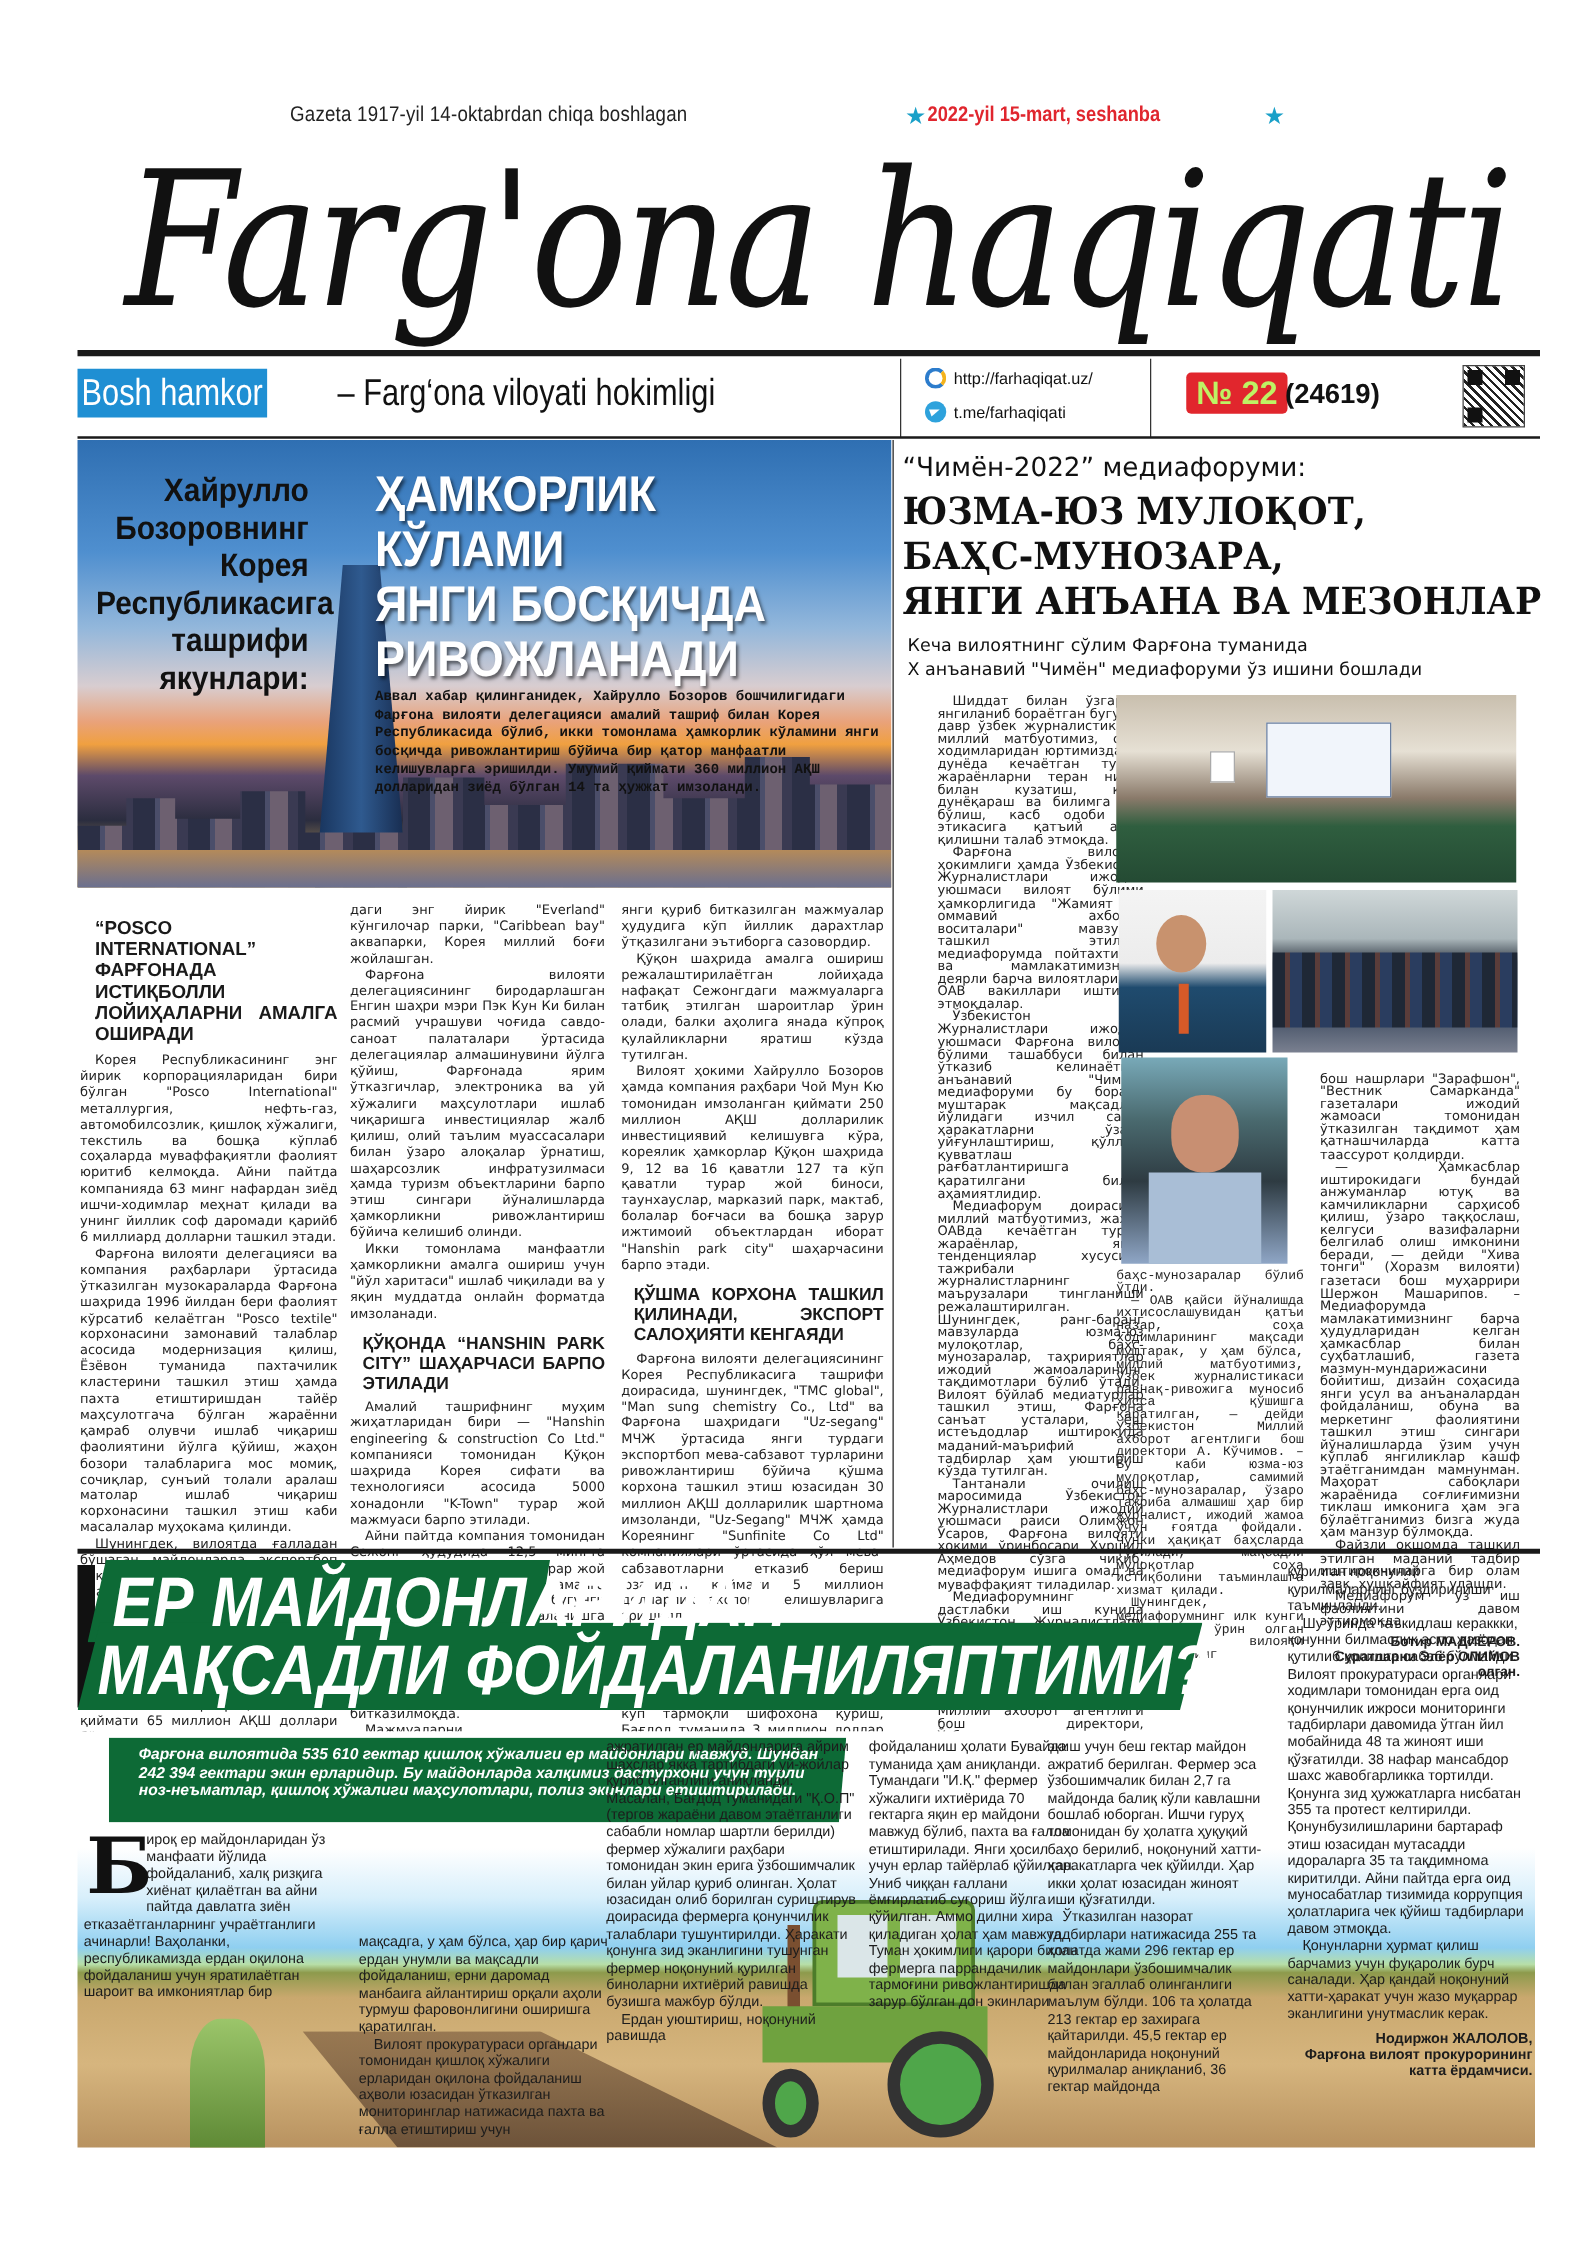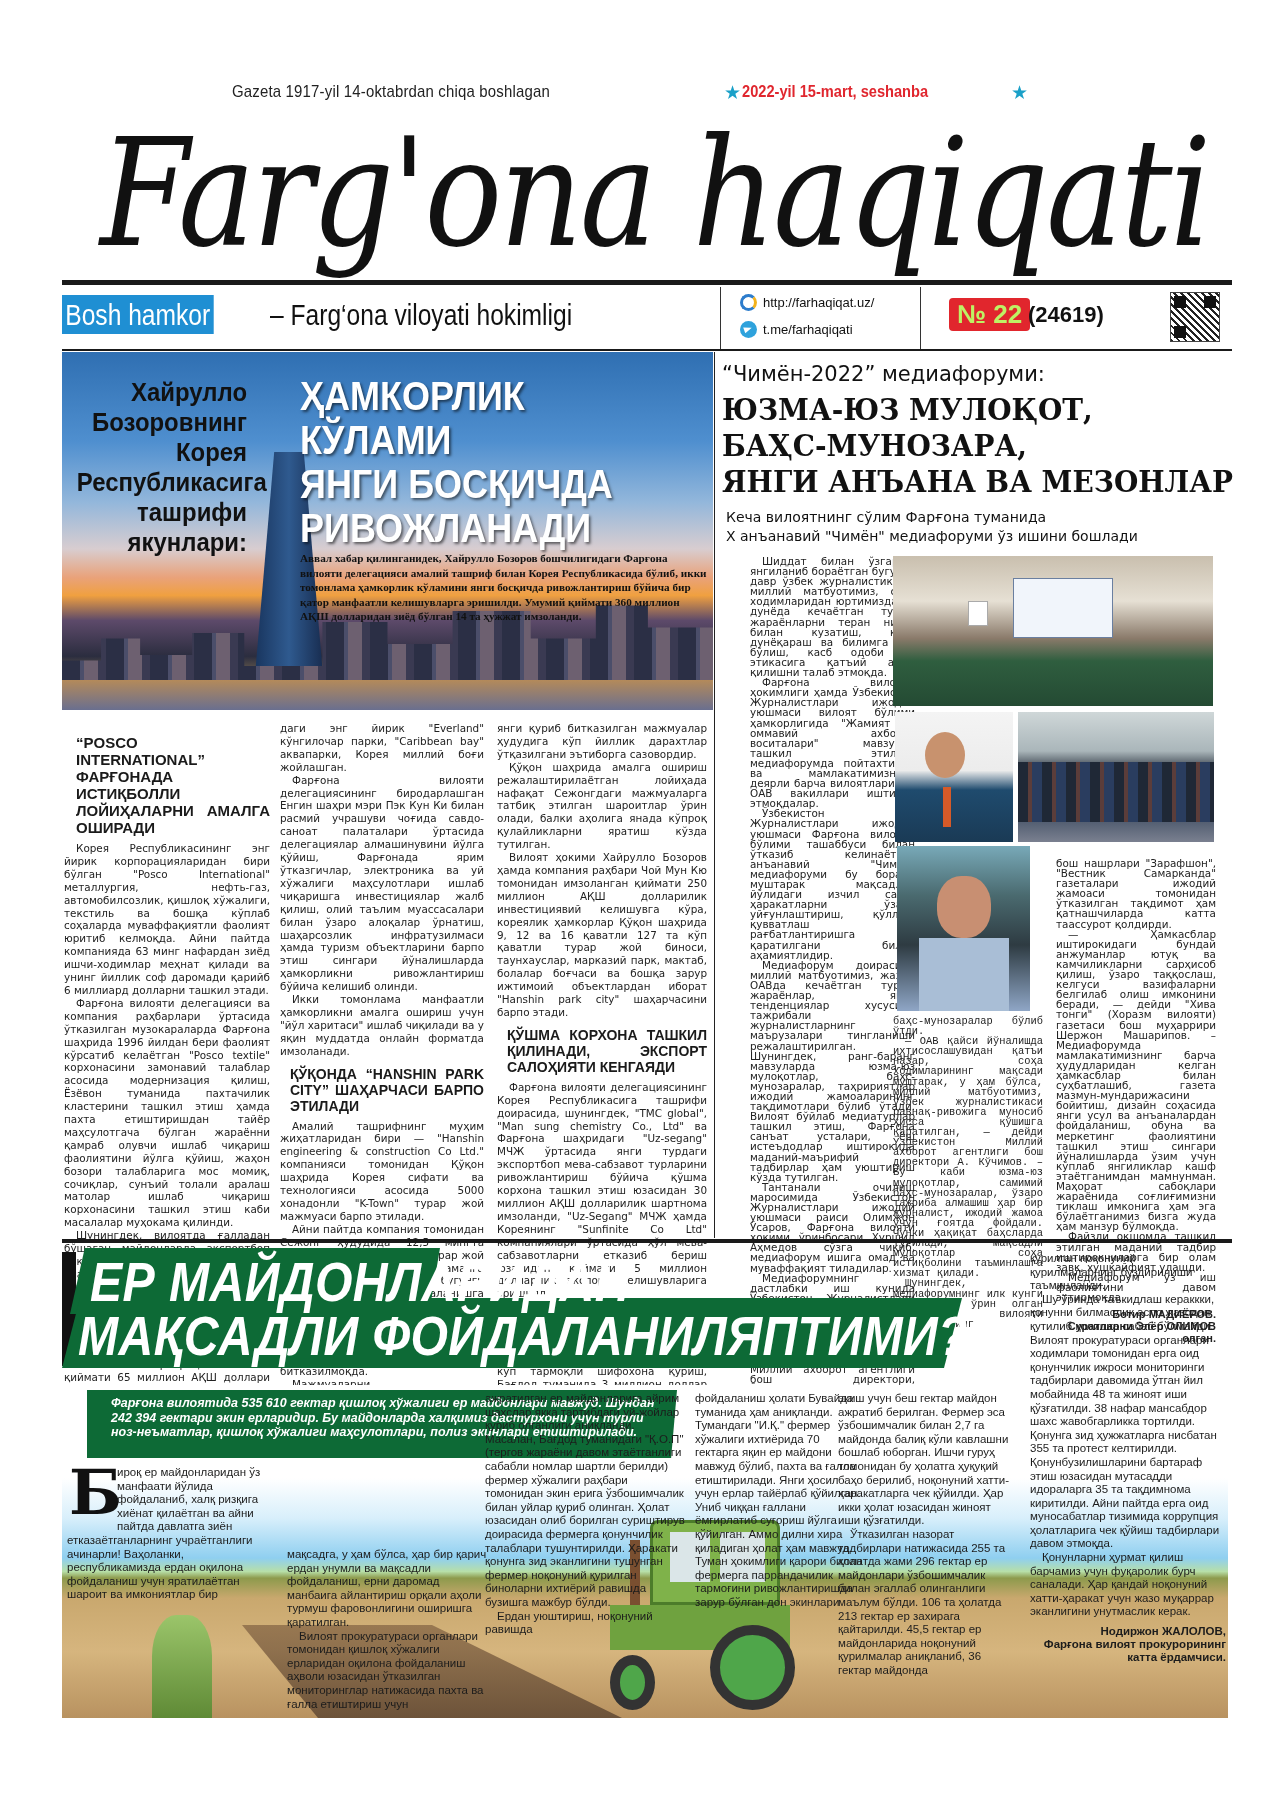--- a/index.html
+++ b/index.html
@@ -34,21 +34,21 @@
 
   
   .hero { position: absolute; left: 62px; top: 352px; width: 651px; height: 358px; overflow: hidden;
      background: linear-gradient(180deg, #2f6fb2 0%, #4f8fcf 25%, #93b7db 42%, #d8cdd0 55%, #e9a27a 63%, #f0a040 68%, #5d4a6a 75%, #2b2d3f 85%, #b79a5e 95%, #6e5a3a 100%); }
   .hero .tower2 { position: absolute; left: 190px; top: 100px; width: 74px; height: 258px; background: linear-gradient(90deg,#17325a,#2f5a8f 50%,#16294b); clip-path: polygon(30% 0,70% 0,100% 100%,0 100%); }
   .hero .city { position: absolute; left: 0; bottom: 0; width: 100%; height: 110px;
      background: repeating-linear-gradient(90deg, #2b2f45 0 18px, #4b4e6a 18px 22px, #6d6070 22px 36px, #3a3a52 36px 44px); clip-path: polygon(0 55%,6% 55%,6% 35%,12% 35%,12% 50%,20% 50%,20% 30%,28% 30%,28% 60%,40% 60%,40% 20%,50% 20%,50% 40%,60% 40%,60% 10%,72% 10%,72% 35%,82% 35%,82% 5%,90% 5%,90% 25%,100% 25%,100% 100%,0 100%); }
   .hero .water { position: absolute; left: 0; bottom: 0; width: 100%; height: 30px; background: linear-gradient(180deg,#b48a5a,#6a6f8f); }
   .hero .kicker { position: absolute; left: 0; top: 25px; width: 185px; text-align: right; font-family: "Liberation Sans", sans-serif; font-weight: bold; font-size: 26px; line-height: 30px; color: #111; transform: scaleX(0.92); transform-origin: right; }
   .hero .head { position: absolute; left: 238px; top: 22px; width: 410px; font-family: "Liberation Sans", sans-serif; font-weight: bold; font-size: 40px; line-height: 44px; color: #fff; text-shadow: 2px 2px 3px rgba(0,0,0,0.55); transform: scaleX(0.9); transform-origin: left; white-space: nowrap; }
-  .hero .lead { position: absolute; left: 238px; top: 199px; width: 410px; font-family: Liberation Serif, serif; font-weight: bold; font-size: 11.2px; line-height: 14.6px; color: #111; }
+  .hero .lead { position: absolute; left: 238px; top: 199px; width: 410px; font-family: Liberation Mono, monospace; font-weight: bold; font-size: 11.2px; line-height: 14.6px; color: #111; }
 
   .col-text { position: absolute; font-size: 10.4px; line-height: 12.9px; color: #222; text-align: justify; font-family: "DejaVu Sans", sans-serif; }
   .col-text p { text-indent: 12px; }
   .subhead { font-family: "Liberation Sans", sans-serif; font-weight: bold; font-size: 19px; line-height: 21px; color: #1a1a1a; margin: 4px 0 6px 10px; }
   .sign { text-align: right; font-weight: bold; font-family: "Liberation Sans", sans-serif; font-size: 11px; }
 
   .vline { position: absolute; width: 1px; background: #222; }
 
   
   .chim-kicker { position: absolute; left: 722px; top: 362px; font-family: "DejaVu Sans", sans-serif; font-size: 21px; color: #111; }

